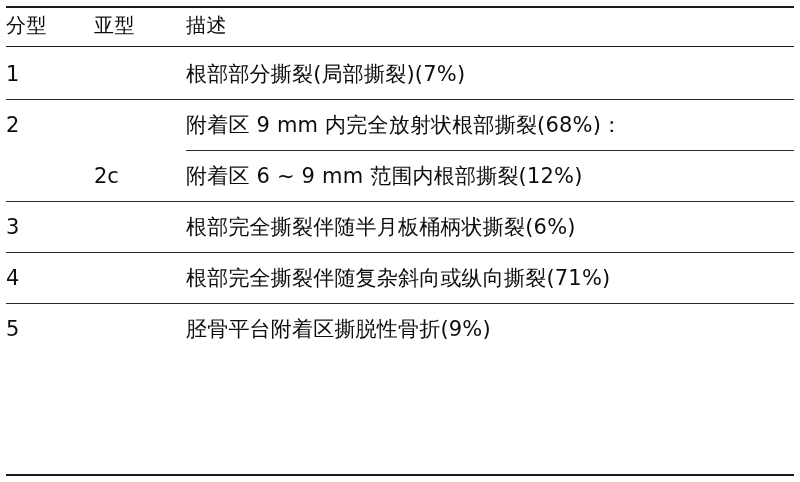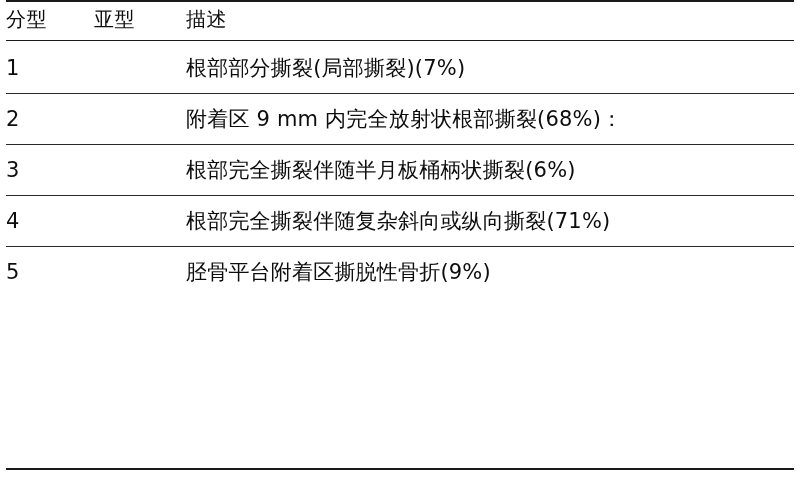--- a/index.html
+++ b/index.html
@@ -17,21 +17,21 @@
     width: 800px;
     height: 482px;
     box-sizing: border-box;
     padding: 0 6px;
     position: relative;
   }
   table.classification-table {
     width: 788px;
     border-collapse: collapse;
     table-layout: fixed;
-    margin-top: 0;
+    margin-top: 6px;
   }
   table.classification-table col.col-type { width: 88px; }
   table.classification-table col.col-subtype { width: 92px; }
   table.classification-table col.col-desc { width: 608px; }
 
   table.classification-table th,
   table.classification-table td {
     text-align: left;
     vertical-align: top;
     font-weight: normal;
@@ -117,20 +117,25 @@
       <tr class="data-row rule-full">
         <td class="cell-type">1</td>
         <td class="cell-subtype"></td>
         <td class="cell-desc">根部部分撕裂(局部撕裂)(7%)</td>
       </tr>
       <tr class="data-row rule-full">
         <td class="cell-type">2</td>
         <td class="cell-subtype"></td>
         <td class="cell-desc">附着区 9 mm 内完全放射状根部撕裂(68%)：</td>
       </tr>
+      <tr class="data-row rule-partial">
+        <td class="cell-type"></td>
+        <td class="cell-subtype">2c</td>
+        <td class="cell-desc">附着区 6 ~ 9 mm 范围内根部撕裂(12%)</td>
+      </tr>
       <tr class="data-row rule-full">
         <td class="cell-type">3</td>
         <td class="cell-subtype"></td>
         <td class="cell-desc">根部完全撕裂伴随半月板桶柄状撕裂(6%)</td>
       </tr>
       <tr class="data-row rule-full">
         <td class="cell-type">4</td>
         <td class="cell-subtype"></td>
         <td class="cell-desc">根部完全撕裂伴随复杂斜向或纵向撕裂(71%)</td>
       </tr>

